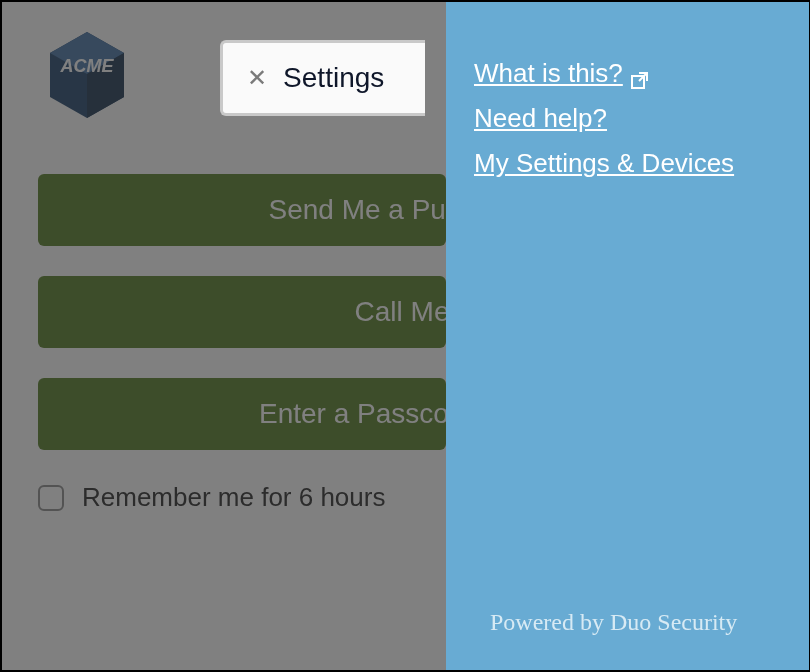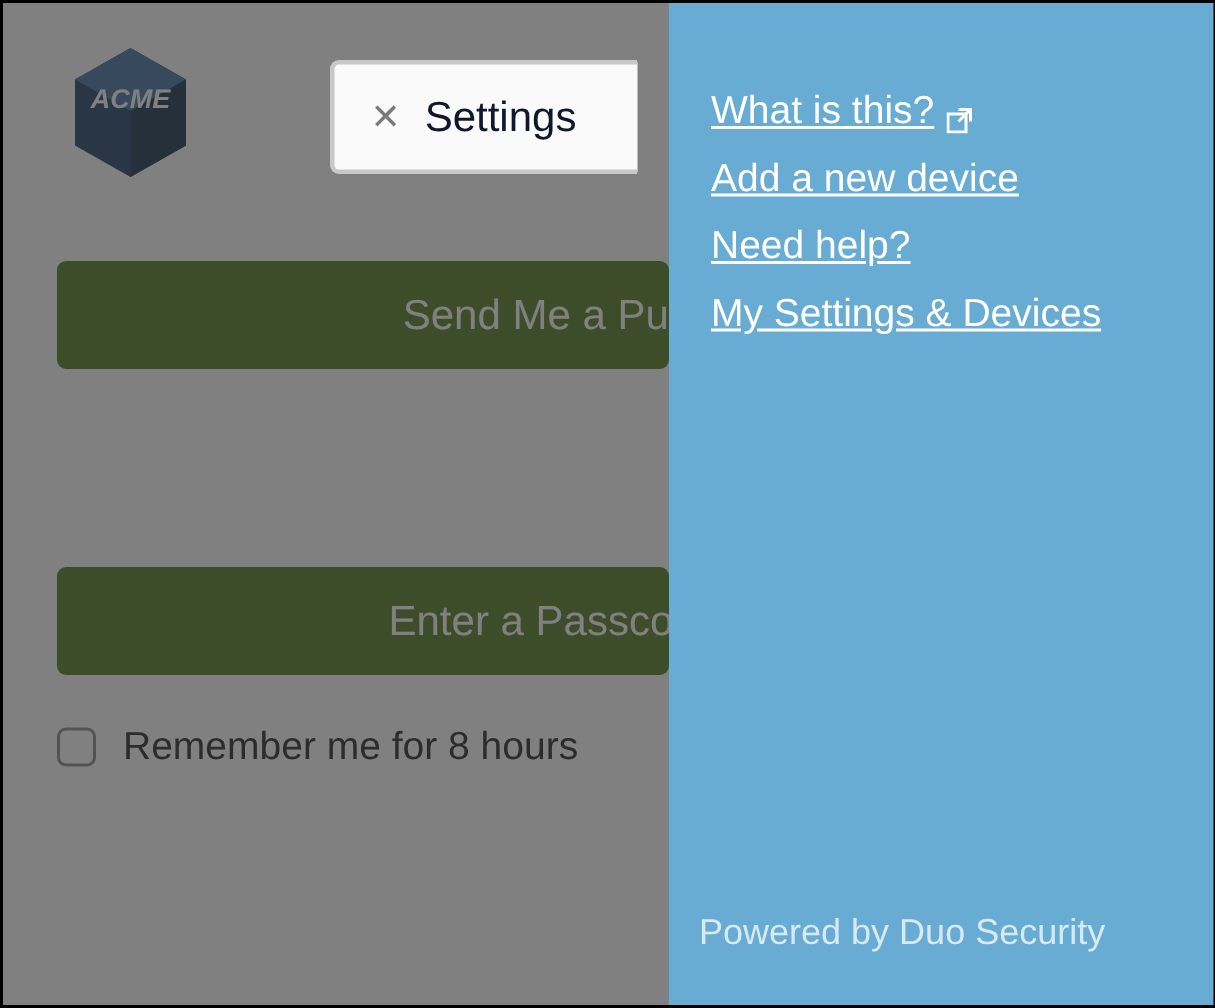--- a/index.html
+++ b/index.html
@@ -133,23 +133,24 @@
       gap: 8px;
     }
     .ext-icon {
       display: inline-block;
       width: 18px;
       height: 18px;
     }
     .powered {
       position: absolute;
       bottom: 34px;
-      left: 20px;
+      left: 44px;
       color: #d7eaf4;
       font-size: 24px;
+      font-family: Liberation Serif, serif;
     }
   </style>
 </head>
 <body>
 
 <div class="frame">
 
   <div class="main-area">
 
     <div class="logo">
@@ -158,28 +159,31 @@
         <polygon points="41,2 78,23 41,44 4,23" fill="#3f6ea3"></polygon>
         <polygon points="41,44 78,23 78,67 41,88" fill="#132d4a"></polygon>
         <text x="41" y="42" font-size="18" font-weight="700" fill="#fff" text-anchor="middle" font-style="italic">ACME</text>
       </svg>
     </div>
 
     <button class="auth-button btn-push">
       <span>Send Me a Push</span>
     </button>
 
+    <button class="auth-button btn-call">
+      <span>Call Me</span>
+    </button>
 
     <button class="auth-button btn-pass">
       <span>Enter a Passcode</span>
     </button>
 
     <div class="remember-row">
       <div class="checkbox"></div>
-      <span class="remember-label">Remember me for 8 hours</span>
+      <span class="remember-label">Remember me for 6 hours</span>
     </div>
 
   </div>
 
   <div class="overlay"></div>
 
   <div class="settings-button">
     <span class="close-x">✕</span>
     <span class="label">Settings</span>
   </div>
@@ -188,20 +192,19 @@
     <a class="side-link with-icon">
       <span>What is this?</span>
       <span class="ext-icon">
         <svg viewBox="0 0 18 18" width="18" height="18">
           <rect x="1" y="5" width="12" height="12" fill="none" stroke="#fff" stroke-width="2"></rect>
           <path d="M8 2 L16 2 L16 10" fill="none" stroke="#fff" stroke-width="2"></path>
           <line x1="16" y1="2" x2="8" y2="10" stroke="#fff" stroke-width="2"></line>
         </svg>
       </span>
     </a>
-    <a class="side-link">Add a new device</a>
     <a class="side-link">Need help?</a>
     <a class="side-link">My Settings &amp; Devices</a>
 
     <div class="powered">Powered by Duo Security</div>
   </div>
 
 </div>
 
 </body></html>

